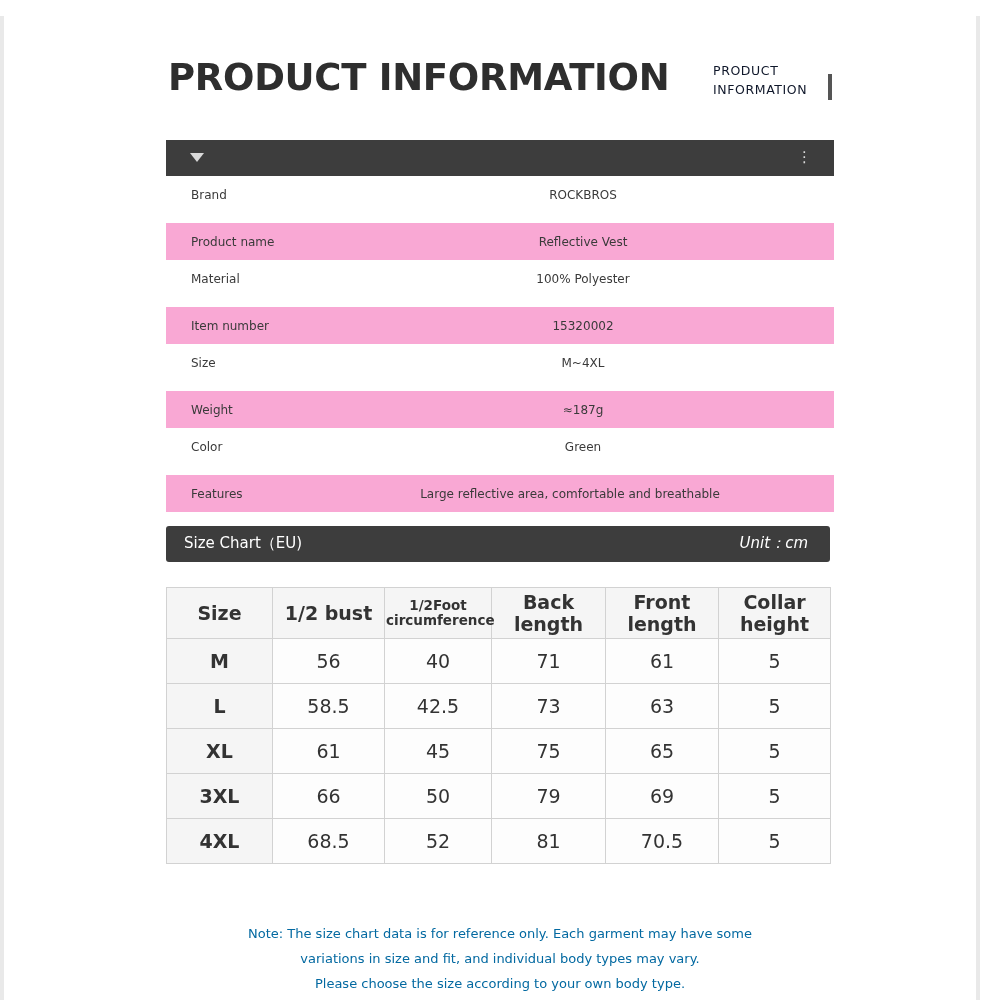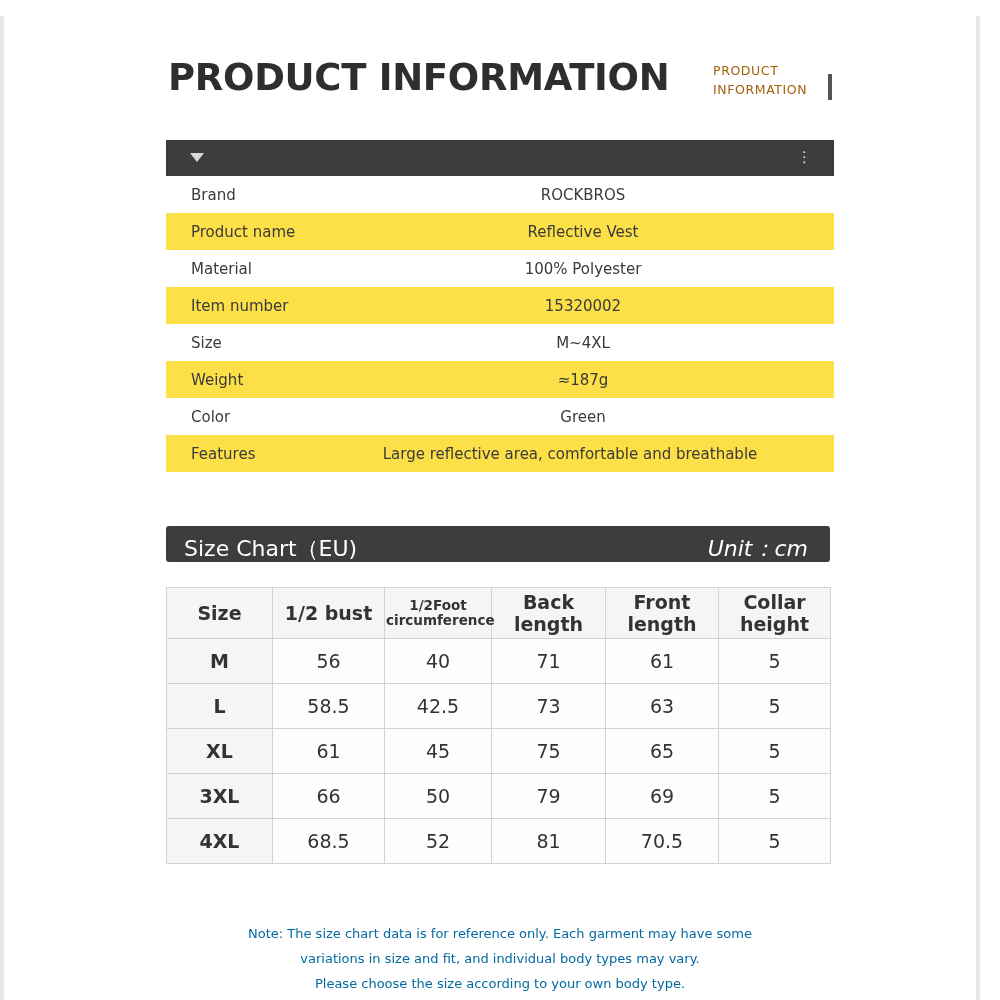--- a/index.html
+++ b/index.html
@@ -40,21 +40,21 @@
     color: #2e2e2e;
     font-family: "DejaVu Sans", sans-serif;
     white-space: nowrap;
   }
   .sub-title {
     position: absolute;
     left: 545px;
     top: 5px;
     width: 110px;
     font-size: 12.5px;
-    color: #a16207;
+    color: #0f172a;
     line-height: 19px;
     text-align: left;
     letter-spacing: 0.6px;
   }
   .title-bar-mark {
     position: absolute;
     left: 660px;
     top: 18px;
     width: 4px;
     height: 26px;
@@ -89,25 +89,26 @@
     top: 8px;
     color: #d9d9d9;
     font-size: 15px;
     line-height: 19px;
     letter-spacing: 0;
   }
   .info-row {
     display: flex;
     align-items: center;
     height: 37px;
-    font-size: 15px;
+    font-size: 12px;
     color: #3a3a3a;
   }
   .info-row.alt {
-    background: #fde047;
+    background: #f9a8d4;
+    margin-top: 10px;
   }
   .info-row .lbl {
     width: 150px;
     padding-left: 25px;
     box-sizing: border-box;
   }
   .info-row .val {
     flex: 1;
     text-align: center;
     padding-left: 16px;
@@ -122,21 +123,21 @@
   
   .chart-bar {
     position: absolute;
     left: 166px;
     top: 510px;
     width: 664px;
     height: 36px;
     background: #3d3d3d;
     border-radius: 3px;
     color: #ffffff;
-    font-size: 22px;
+    font-size: 15px;
     text-align: right;
   }
   .chart-bar .left {
     position: absolute;
     left: 18px;
     top: 8px;
   }
   .chart-bar .right {
     position: absolute;
     right: 22px;

